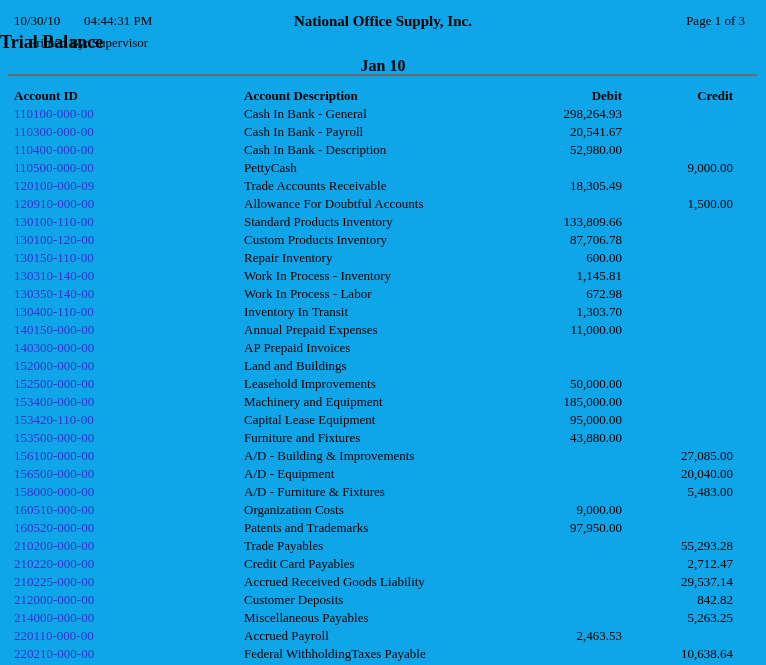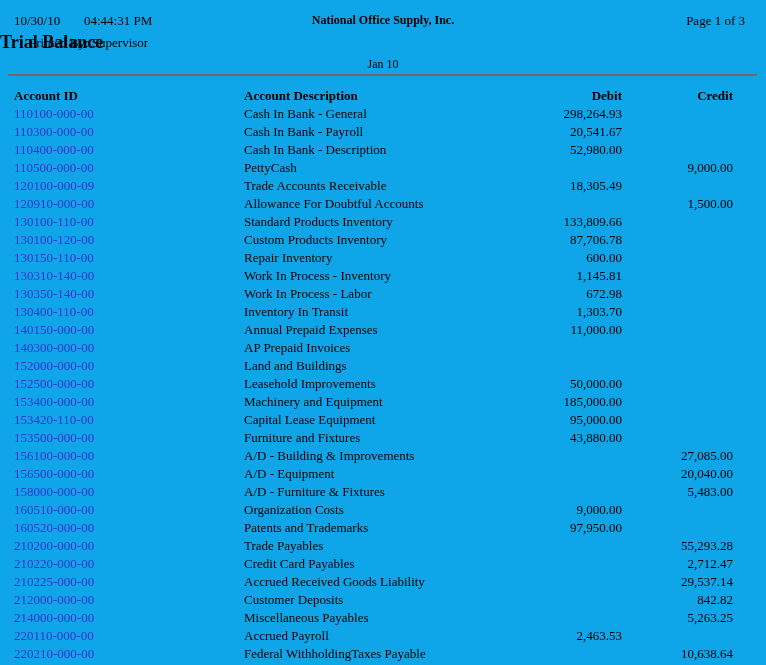--- a/index.html
+++ b/index.html
@@ -7,25 +7,25 @@
     position: relative;
     width: 766px;
     height: 665px;
     background: #0ea5e9;
     font-family: "Liberation Serif", "DejaVu Serif", serif;
     color: #000000;
     overflow: hidden;
   }
   .abs { position: absolute; white-space: nowrap; }
   .meta { font-size: 13px; }
-  .company { left: 0; right: 0; top: 13px; text-align: center; font-size: 12px; font-weight: bold; }
+  .company { left: 0; right: 0; top: 13px; text-align: center; font-size: 15px; font-weight: bold; }
   .page-num { right: 21px; top: 13px; }
   .printed-by { left: 29px; top: 35px; }
   .title { left: 0; right: 0; top: 32px; text-align: left; font-size: 18px; font-weight: bold; }
-  .period { left: 0; right: 0; top: 57px; text-align: center; font-size: 12px; font-weight: normal; }
+  .period { left: 0; right: 0; top: 57px; text-align: center; font-size: 16px; font-weight: bold; }
   .rule { left: 8px; top: 74px; width: 749px; height: 0; border-top: 2px solid #6b6b6b; }
 
   .grid-row {
     display: grid;
     grid-template-columns: 230px 264px 114px 111px;
     padding-left: 14px;
     line-height: 18px;
     font-size: 13px;
   }
   .col-headers {

